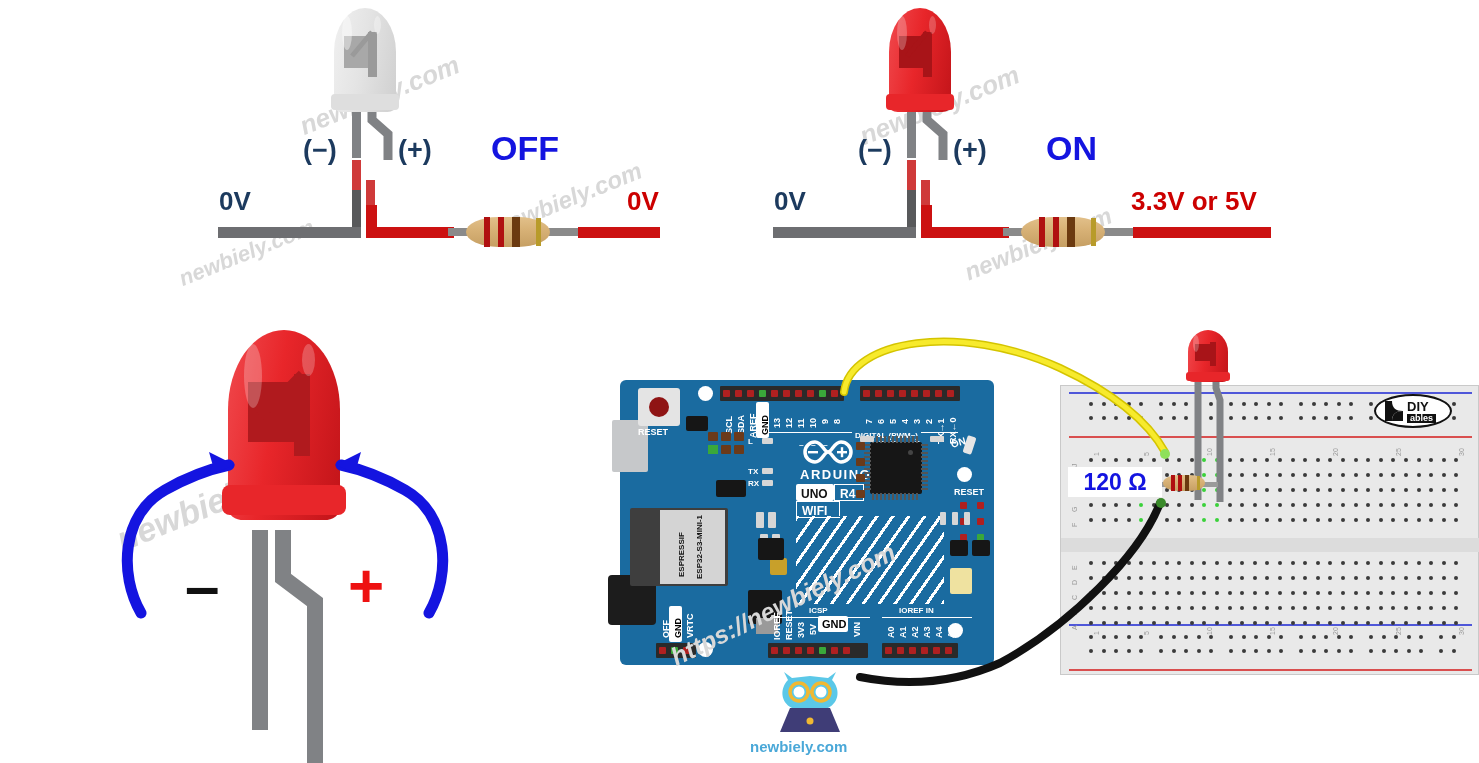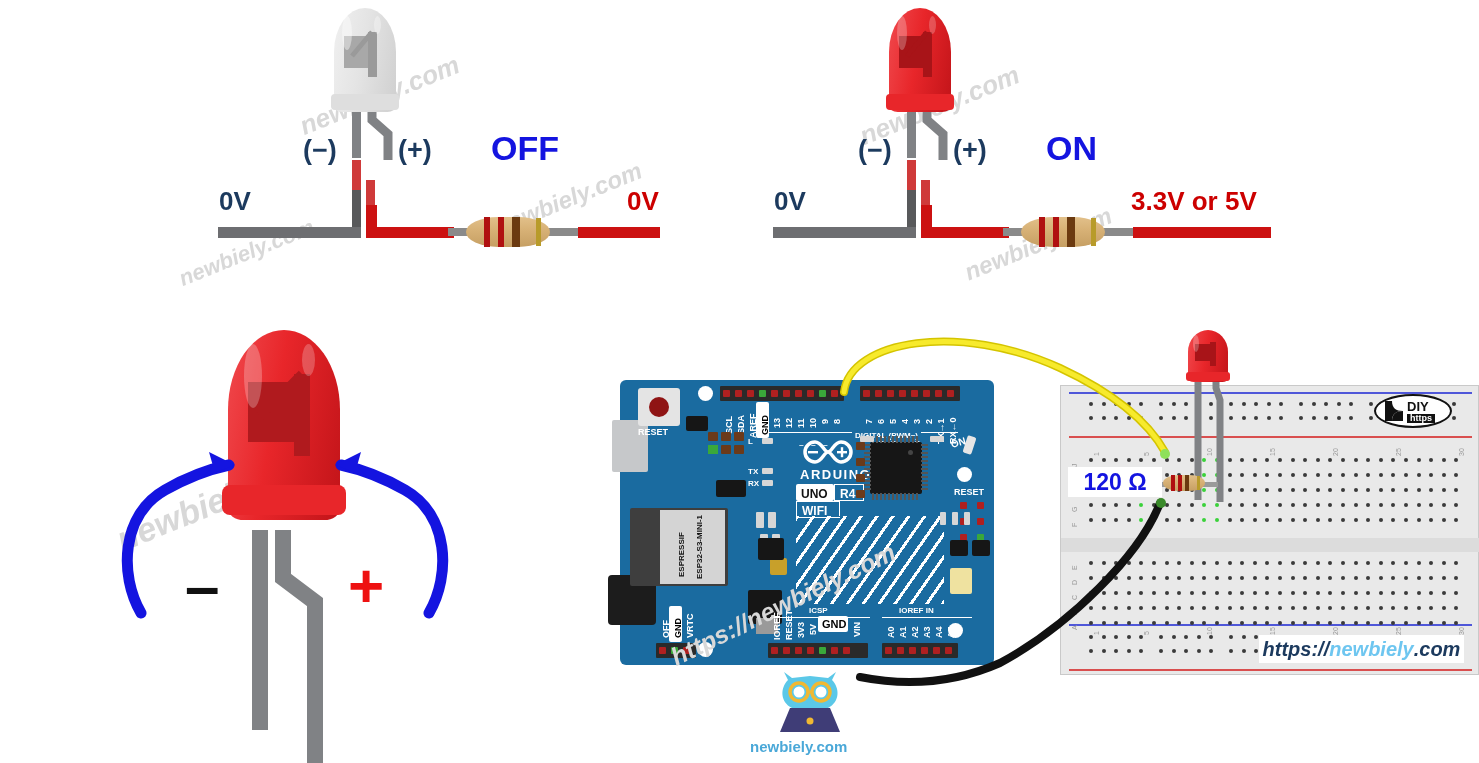--- a/index.html
+++ b/index.html
@@ -1007,29 +1007,24 @@
         <div class="bb-num" style="left: 397.4px; top: 249px;">30</div>
       </div>
 
     <div id="diy-logo" style="left:313px; top:8px; width:78px; height:34px;">
       <svg style="margin-left:7px;" width="22" height="24" viewBox="0 0 22 24">
         <path d="M2 2 L2 22 L9 22 C9 15 13 12 20 12 C13 12 9 9 9 2 Z" fill="#111"></path>
         <path d="M20 12 C13 12 9 15 9 22 L20 22 Z" fill="#111"></path>
       </svg>
       <div style="margin-left:2px; line-height:1;">
         <div style="font-size:13px; font-weight:700; color:#111;">DIY</div>
-        <div style="font-size:9px; font-weight:700; color:#fff; background:#111; padding:0 3px; margin-top:1px;">https</div>
+        <div style="font-size:9px; font-weight:700; color:#fff; background:#111; padding:0 3px; margin-top:1px;">ables</div>
       </div>
     </div>
 
-    <div id="url-box" style="left:198px; top:249px; width:205px; height:28px; font-size:20px;">
-      <span class="u-dark">https://</span>
-        <span class="u-light">newbiely</span>
-        <span class="u-dark">.com</span>
-    </div>
   </div>
 
   <div class="abs" style="left:1190px; top:360px;">
     <svg width="40" height="145">
       <path d="M8 0 L8 50 L8 140" stroke="#808285" stroke-width="7" fill="none"></path>
       <path d="M26 0 L26 28 L30 40 L30 142" stroke="#808285" stroke-width="7" fill="none"></path>
     </svg>
   </div>
   <div class="led" style="left:1185px; top:330px; width:48px; height:60px; z-index:25;">
     <div class="led-body" style="left:3px; top:0; width:40px; height:52px;

